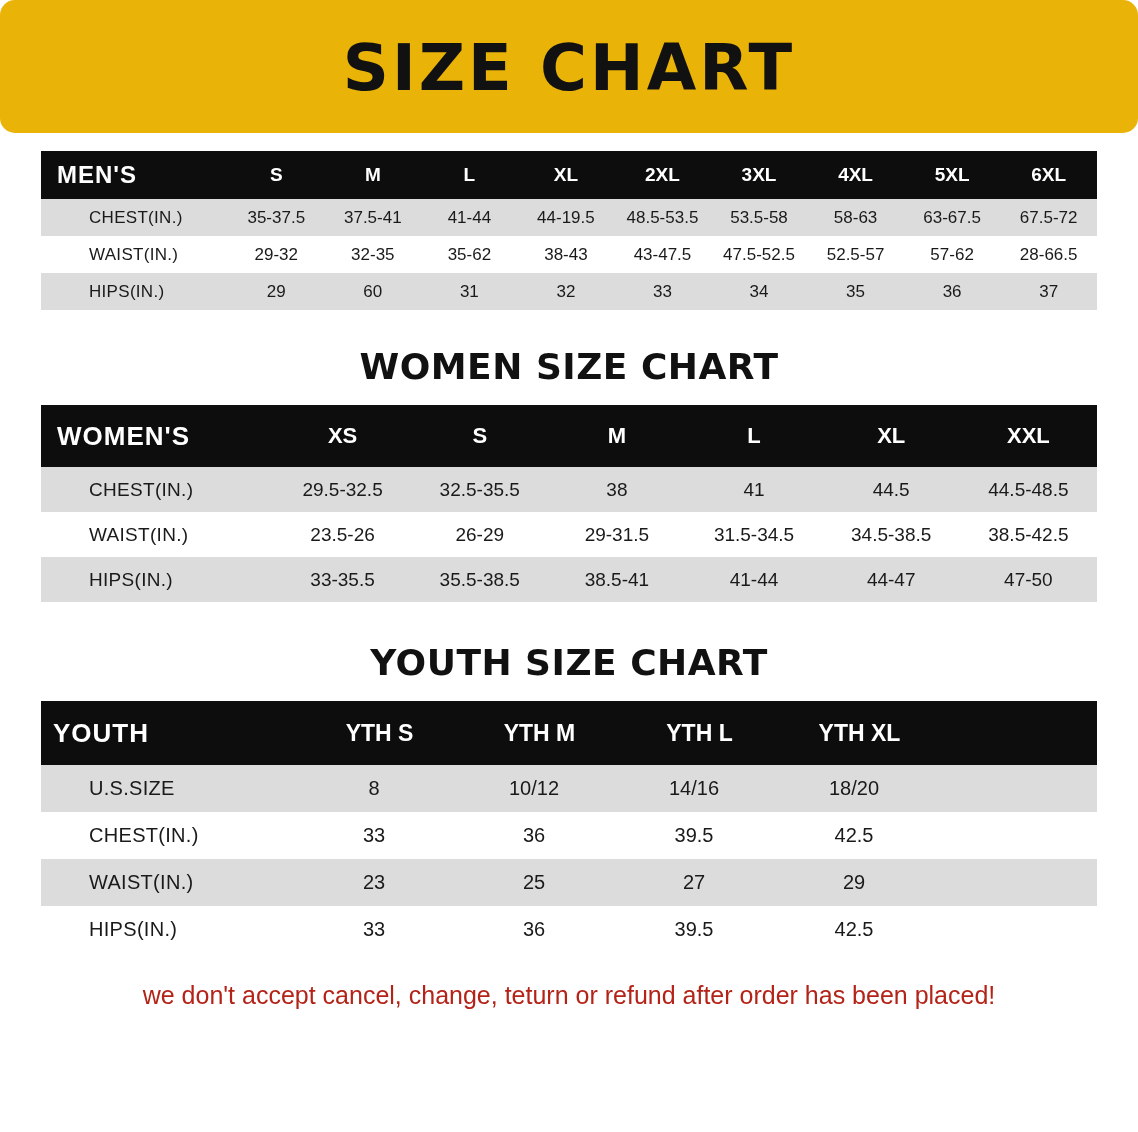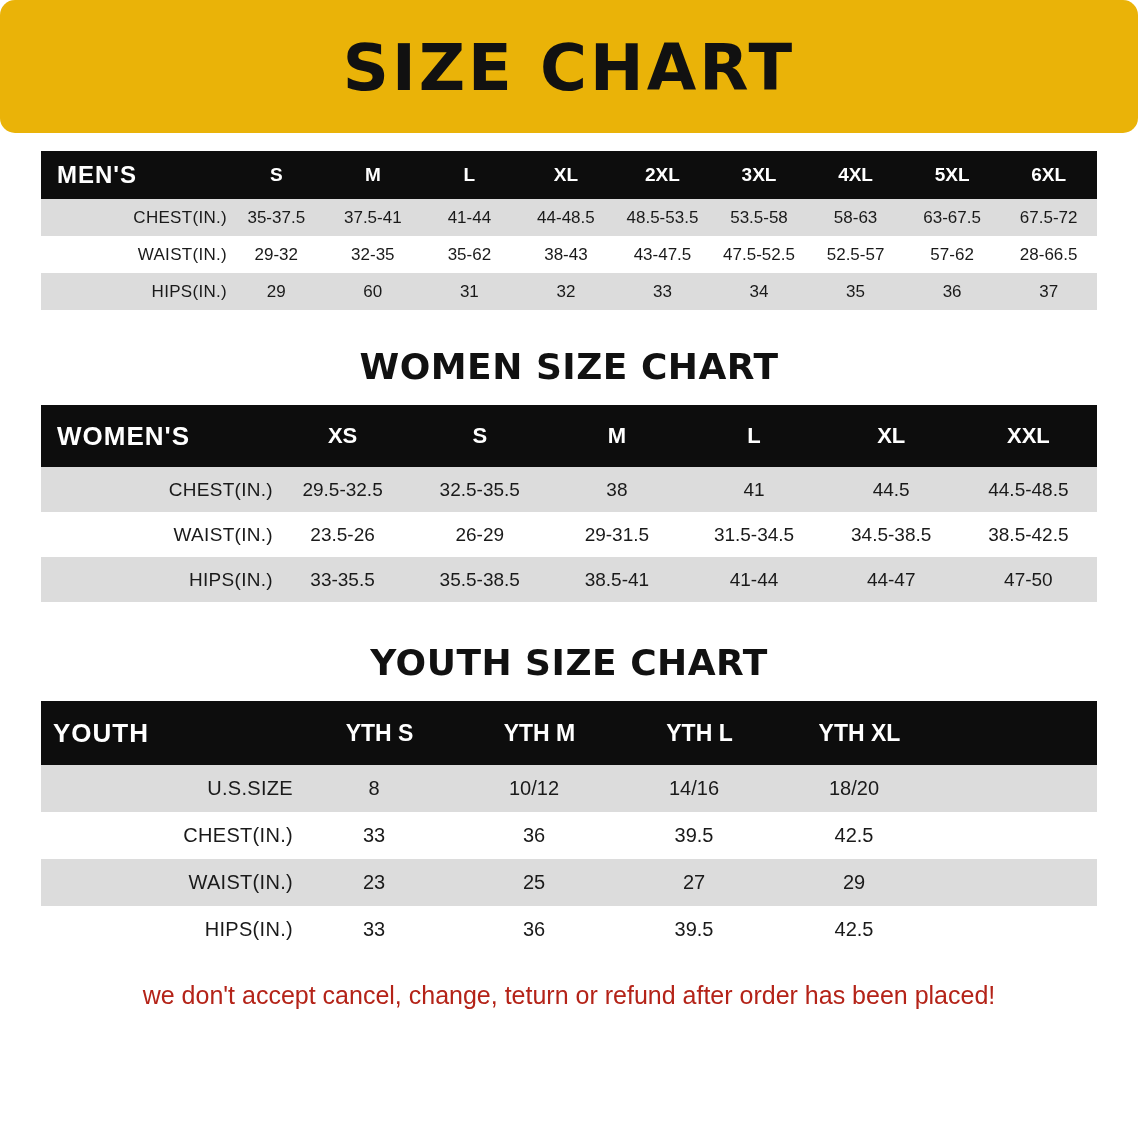--- a/index.html
+++ b/index.html
@@ -85,21 +85,21 @@
   table.size-table tbody td {
     color: #1a1a1a;
   }
   table.size-table tbody tr.shade {
     background: #dcdcdc;
   }
   table.size-table tbody tr.plain {
     background: #ffffff;
   }
   table.size-table tbody td.row-label {
-    text-align: right;
+    text-align: left;
     letter-spacing: 0.3px;
     padding-left: 48px;
   }
 
   
   #men-table { margin-top: 18px; }
   #men-table thead th { font-size: 19px; height: 46px; }
   #men-table thead th.row-label { font-size: 24px; }
   #men-table tbody td { font-size: 17px; height: 35px; }
   #men-table tbody td.row-label { font-size: 17px; }
@@ -154,21 +154,21 @@
           <th>5XL</th>
           <th>6XL</th>
         </tr>
       </thead>
       <tbody>
         <tr class="shade">
           <td class="row-label">CHEST(IN.)</td>
           <td>35-37.5</td>
           <td>37.5-41</td>
           <td>41-44</td>
-          <td>44-48.5</td>
+          <td>44-19.5</td>
           <td>48.5-53.5</td>
           <td>53.5-58</td>
           <td>58-63</td>
           <td>63-67.5</td>
           <td>67.5-72</td>
         </tr>
         <tr class="plain">
           <td class="row-label">WAIST(IN.)</td>
           <td>29-32</td>
           <td>32-35</td>

